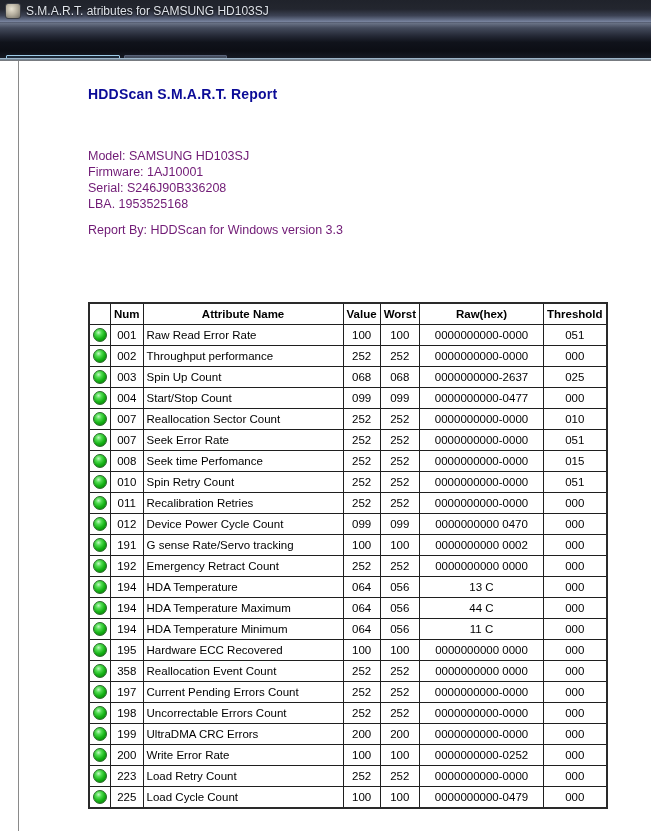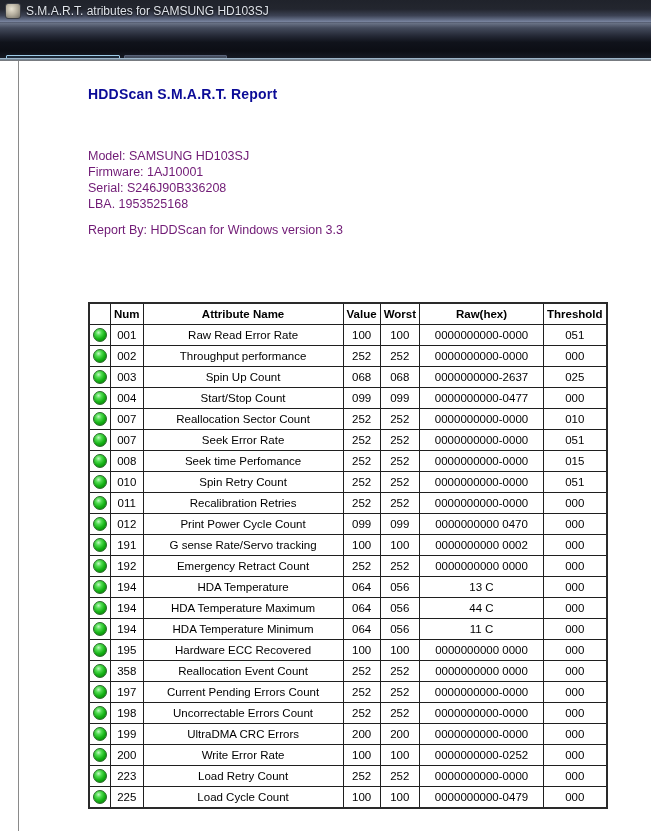--- a/index.html
+++ b/index.html
@@ -66,21 +66,21 @@
     font-family:"Liberation Sans",sans-serif;font-size:11.5px;color:#000;
     border:2px solid #2a2a2a;
   }
   table.smart th,table.smart td{
     border:1px solid #1f1f1f;height:20px;padding:0 3px;
     overflow:hidden;white-space:nowrap;box-sizing:content-box;
   }
   table.smart th{font-weight:bold;text-align:center;background:#ffffff;}
   td.c-led{text-align:center;padding:0;}
   td.c-num,td.c-value,td.c-worst,td.c-raw,td.c-threshold{text-align:center;}
-  td.c-name{text-align:center;padding-left:5px;}
+  td.c-name{text-align:left;padding-left:5px;}
   .led{
     display:inline-block;width:14px;height:14px;border-radius:50%;vertical-align:middle;
     background:radial-gradient(circle at 38% 30%,#c4f7c4 0%,#52dd52 25%,#18b418 55%,#0a8f0a 80%,#066a06 100%);
     border:1px solid #2f6b2f;box-sizing:border-box;
   }
 </style>
 </head>
 <body>
 
 <div class="titlebar">
@@ -209,21 +209,21 @@
             <td class="c-num">011</td>
             <td class="c-name">Recalibration Retries</td>
             <td class="c-value">252</td>
             <td class="c-worst">252</td>
             <td class="c-raw">0000000000-0000</td>
             <td class="c-threshold">000</td>
           </tr>
           <tr>
             <td class="c-led"><span class="led"></span></td>
             <td class="c-num">012</td>
-            <td class="c-name">Print Power Cycle Count</td>
+            <td class="c-name">Device Power Cycle Count</td>
             <td class="c-value">099</td>
             <td class="c-worst">099</td>
             <td class="c-raw">0000000000 0470</td>
             <td class="c-threshold">000</td>
           </tr>
           <tr>
             <td class="c-led"><span class="led"></span></td>
             <td class="c-num">191</td>
             <td class="c-name">G sense Rate/Servo tracking</td>
             <td class="c-value">100</td>

